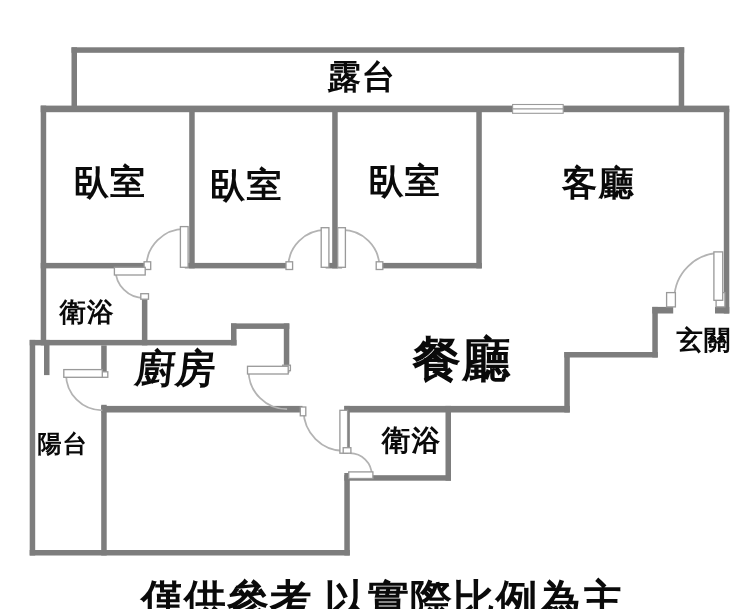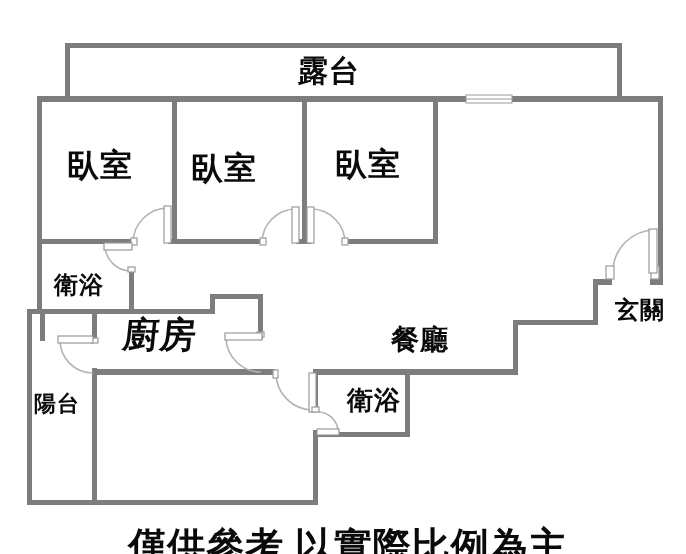--- a/index.html
+++ b/index.html
@@ -154,22 +154,23 @@
       <rect class="jamb" x="606" y="234" width="8" height="13"></rect>
       <rect class="jamb" x="651" y="234" width="8" height="13"></rect>
       <rect class="leaf" x="649" y="197" width="8" height="44"></rect>
     </g>
   </svg>
 
   <div class="lbl" style="left:329px;top:39px;font-size:30px">露台</div>
   <div class="lbl" style="left:100px;top:133px;font-size:32px">臥室</div>
   <div class="lbl" style="left:224px;top:136px;font-size:32px">臥室</div>
   <div class="lbl" style="left:368px;top:132px;font-size:32px">臥室</div>
+  <div class="lbl" style="left:544px;top:134px;font-size:32px">客廳</div>
   <div class="lbl" style="left:79px;top:253px;font-size:24px">衛浴</div>
   <div class="lbl kitchen" style="left:160px;top:303px;font-size:36px">廚房</div>
-  <div class="lbl" style="left:420px;top:308px;font-size:28px">餐廳</div>
+  <div class="lbl" style="left:420px;top:296px;font-size:44px">餐廳</div>
   <div class="lbl" style="left:640px;top:278px;font-size:24px">玄關</div>
   <div class="lbl" style="left:57px;top:372px;font-size:22px">陽台</div>
   <div class="lbl" style="left:374px;top:369px;font-size:26px">衛浴</div>
 
   <div class="disclaimer">僅供參考 以實際比例為主</div>
 
 </div>
 
 </body></html>

